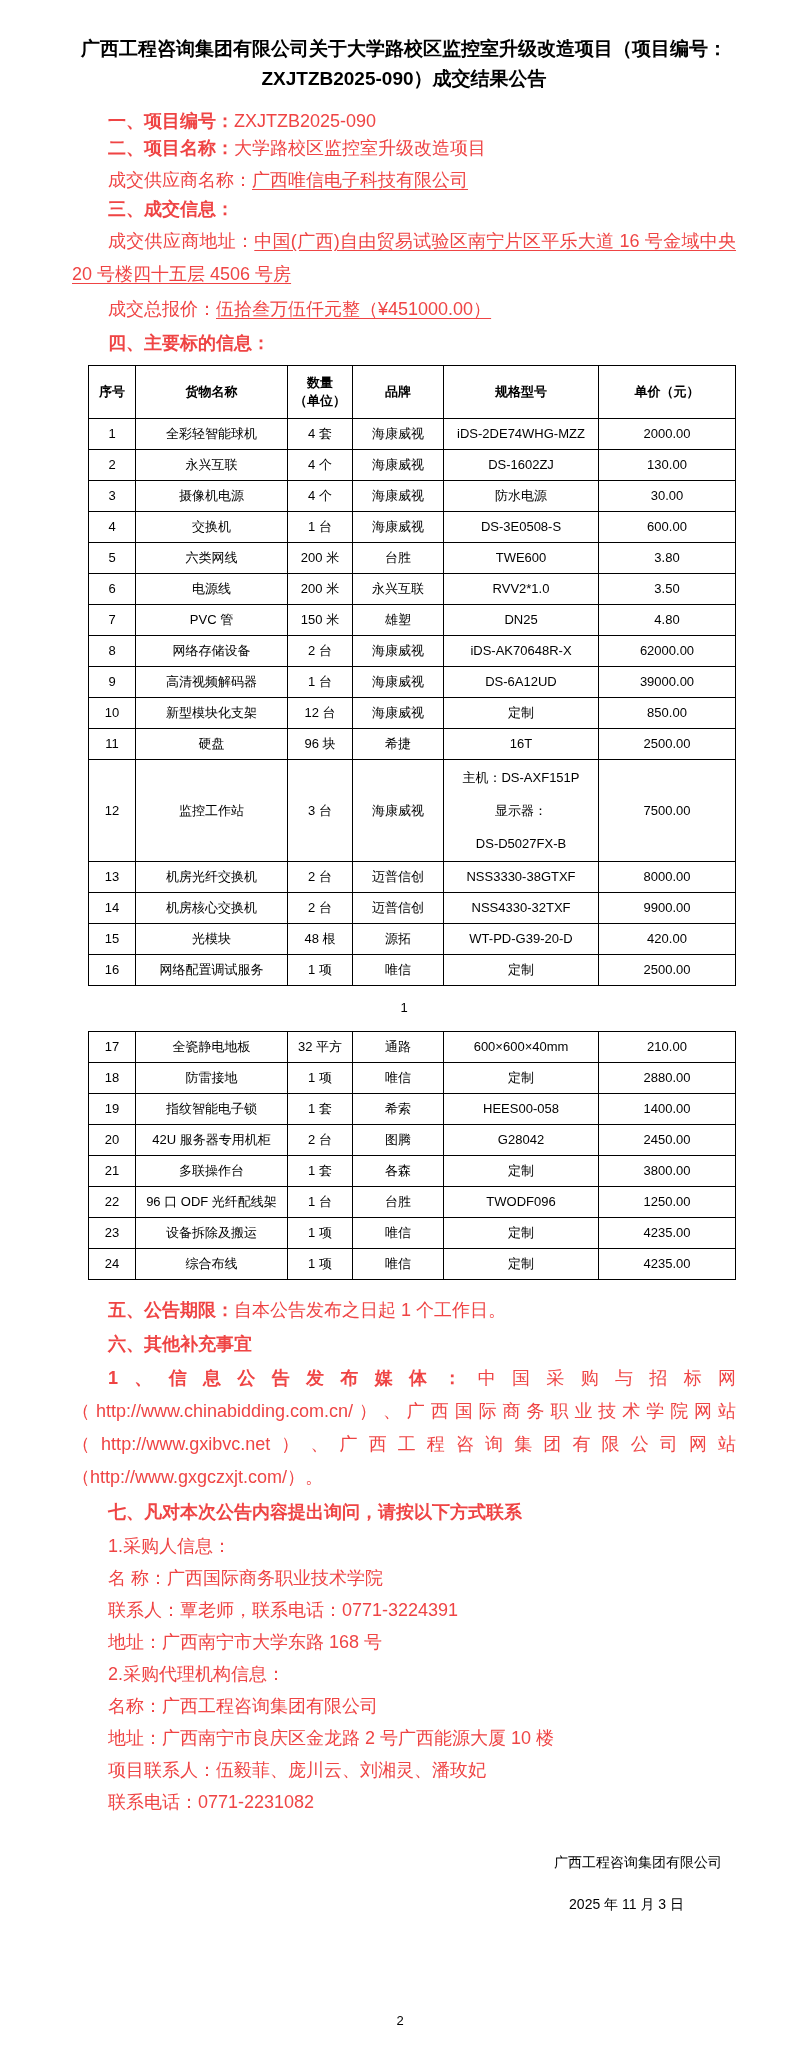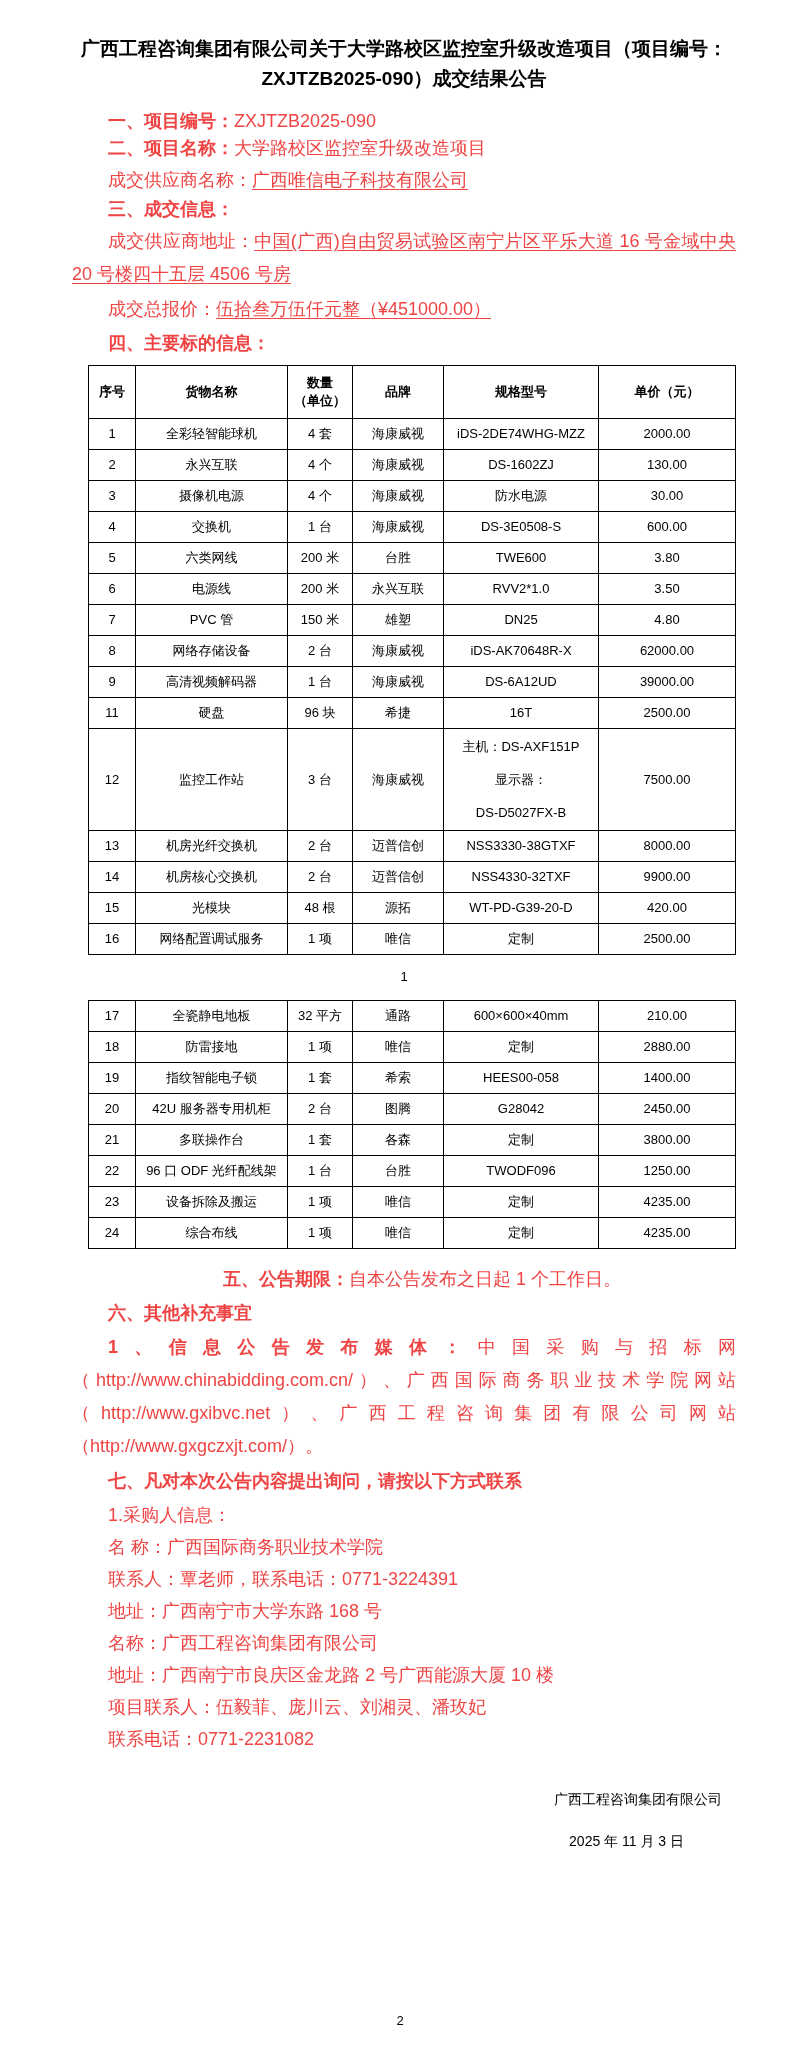--- a/index.html
+++ b/index.html
@@ -17,21 +17,21 @@
     font-size:19px; font-weight:bold; text-align:center;
     line-height:30px; margin:0 0 14px 0; padding:0 8px;
     color:#000;
   }
   .p { margin:0; font-size:18px; line-height:32px; text-indent:2em; color:#ef4444; }
   .p.tight { line-height:27px; }
   .p.wrap { line-height:33px; text-align:justify; }
   .p b, .p strong { font-weight:bold; }
   .u { text-decoration:underline; text-underline-offset:3px; }
   .mt-s { margin-top:2px; }
-  .mt-m { margin-top:6px;text-align:center; }
+  .mt-m { margin-top:6px; }
 
   table.goods {
     border-collapse:collapse; table-layout:fixed;
     width:647px; margin:6px 0 0 16px;
     font-size:13px; color:#000;
   }
   table.goods th, table.goods td {
     border:1px solid #000; text-align:center; vertical-align:middle;
     padding:1px 2px; height:28px; line-height:18px;
     overflow:hidden; word-break:break-all;
@@ -156,20 +156,28 @@
         </tr>
         <tr>
           <td>9</td>
           <td>高清视频解码器</td>
           <td>1 台</td>
           <td>海康威视</td>
           <td>DS-6A12UD</td>
           <td>39000.00</td>
         </tr>
         <tr>
+          <td>10</td>
+          <td>新型模块化支架</td>
+          <td>12 台</td>
+          <td>海康威视</td>
+          <td>定制</td>
+          <td>850.00</td>
+        </tr>
+        <tr>
           <td>11</td>
           <td>硬盘</td>
           <td>96 块</td>
           <td>希捷</td>
           <td>16T</td>
           <td>2500.00</td>
         </tr>
         <tr>
           <td>12</td>
           <td>监控工作站</td>
@@ -302,20 +310,21 @@
 
   <p class="p wrap mt-s"><strong>1、信息公告发布媒体：</strong><span>中国采购与招标网（http://www.chinabidding.com.cn/）、广西国际商务职业技术学院网站（http://www.gxibvc.net）、广西工程咨询集团有限公司网站（http://www.gxgczxjt.com/）。</span></p>
 
 
   <p class="p mt-s"><strong>七、凡对本次公告内容提出询问，请按以下方式联系</strong></p>
 
   <p class="p mt-s">1.采购人信息：</p>
   <p class="p">名 称：广西国际商务职业技术学院</p>
   <p class="p">联系人：覃老师，联系电话：0771-3224391</p>
   <p class="p">地址：广西南宁市大学东路 168 号</p>
+  <p class="p">2.采购代理机构信息：</p>
   <p class="p">名称：广西工程咨询集团有限公司</p>
   <p class="p">地址：广西南宁市良庆区金龙路 2 号广西能源大厦 10 楼</p>
   <p class="p">项目联系人：伍毅菲、庞川云、刘湘灵、潘玫妃</p>
   <p class="p">联系电话：0771-2231082</p>
 
   <div class="sig">
     <div class="sig-org">广西工程咨询集团有限公司</div>
     <div class="sig-date">2025 年 11 月 3 日</div>
   </div>
 

